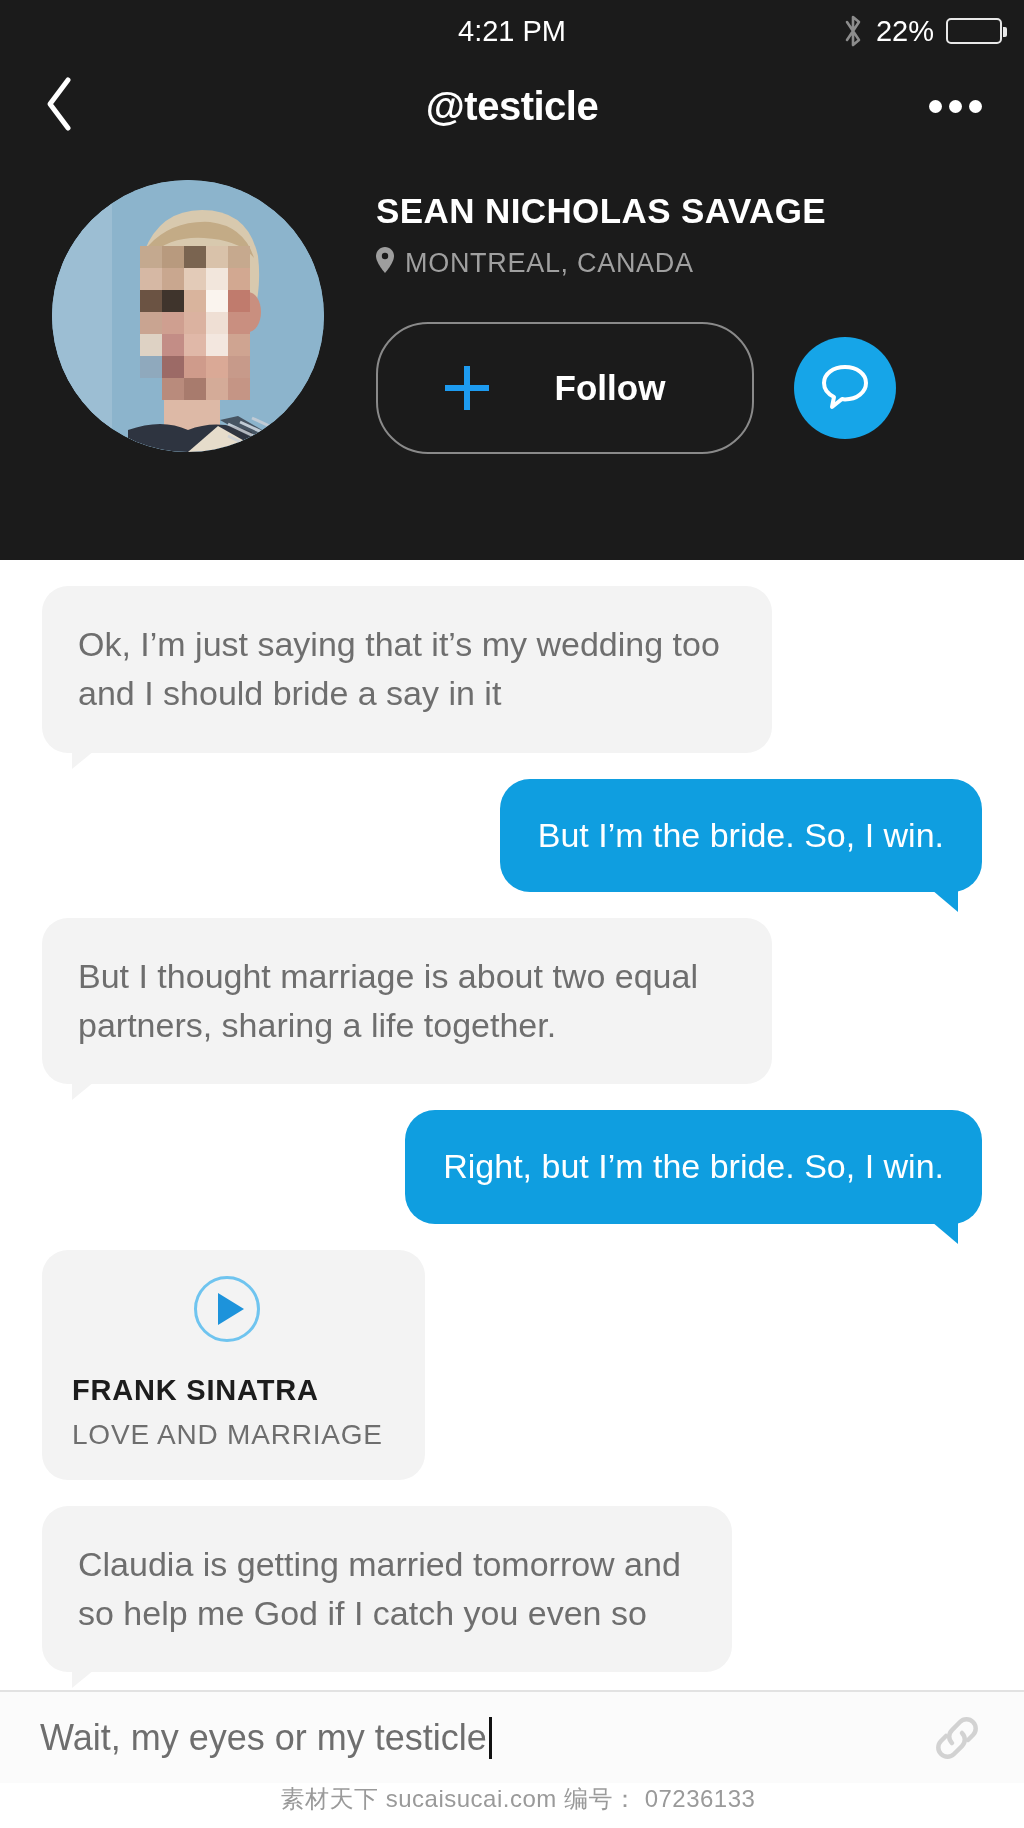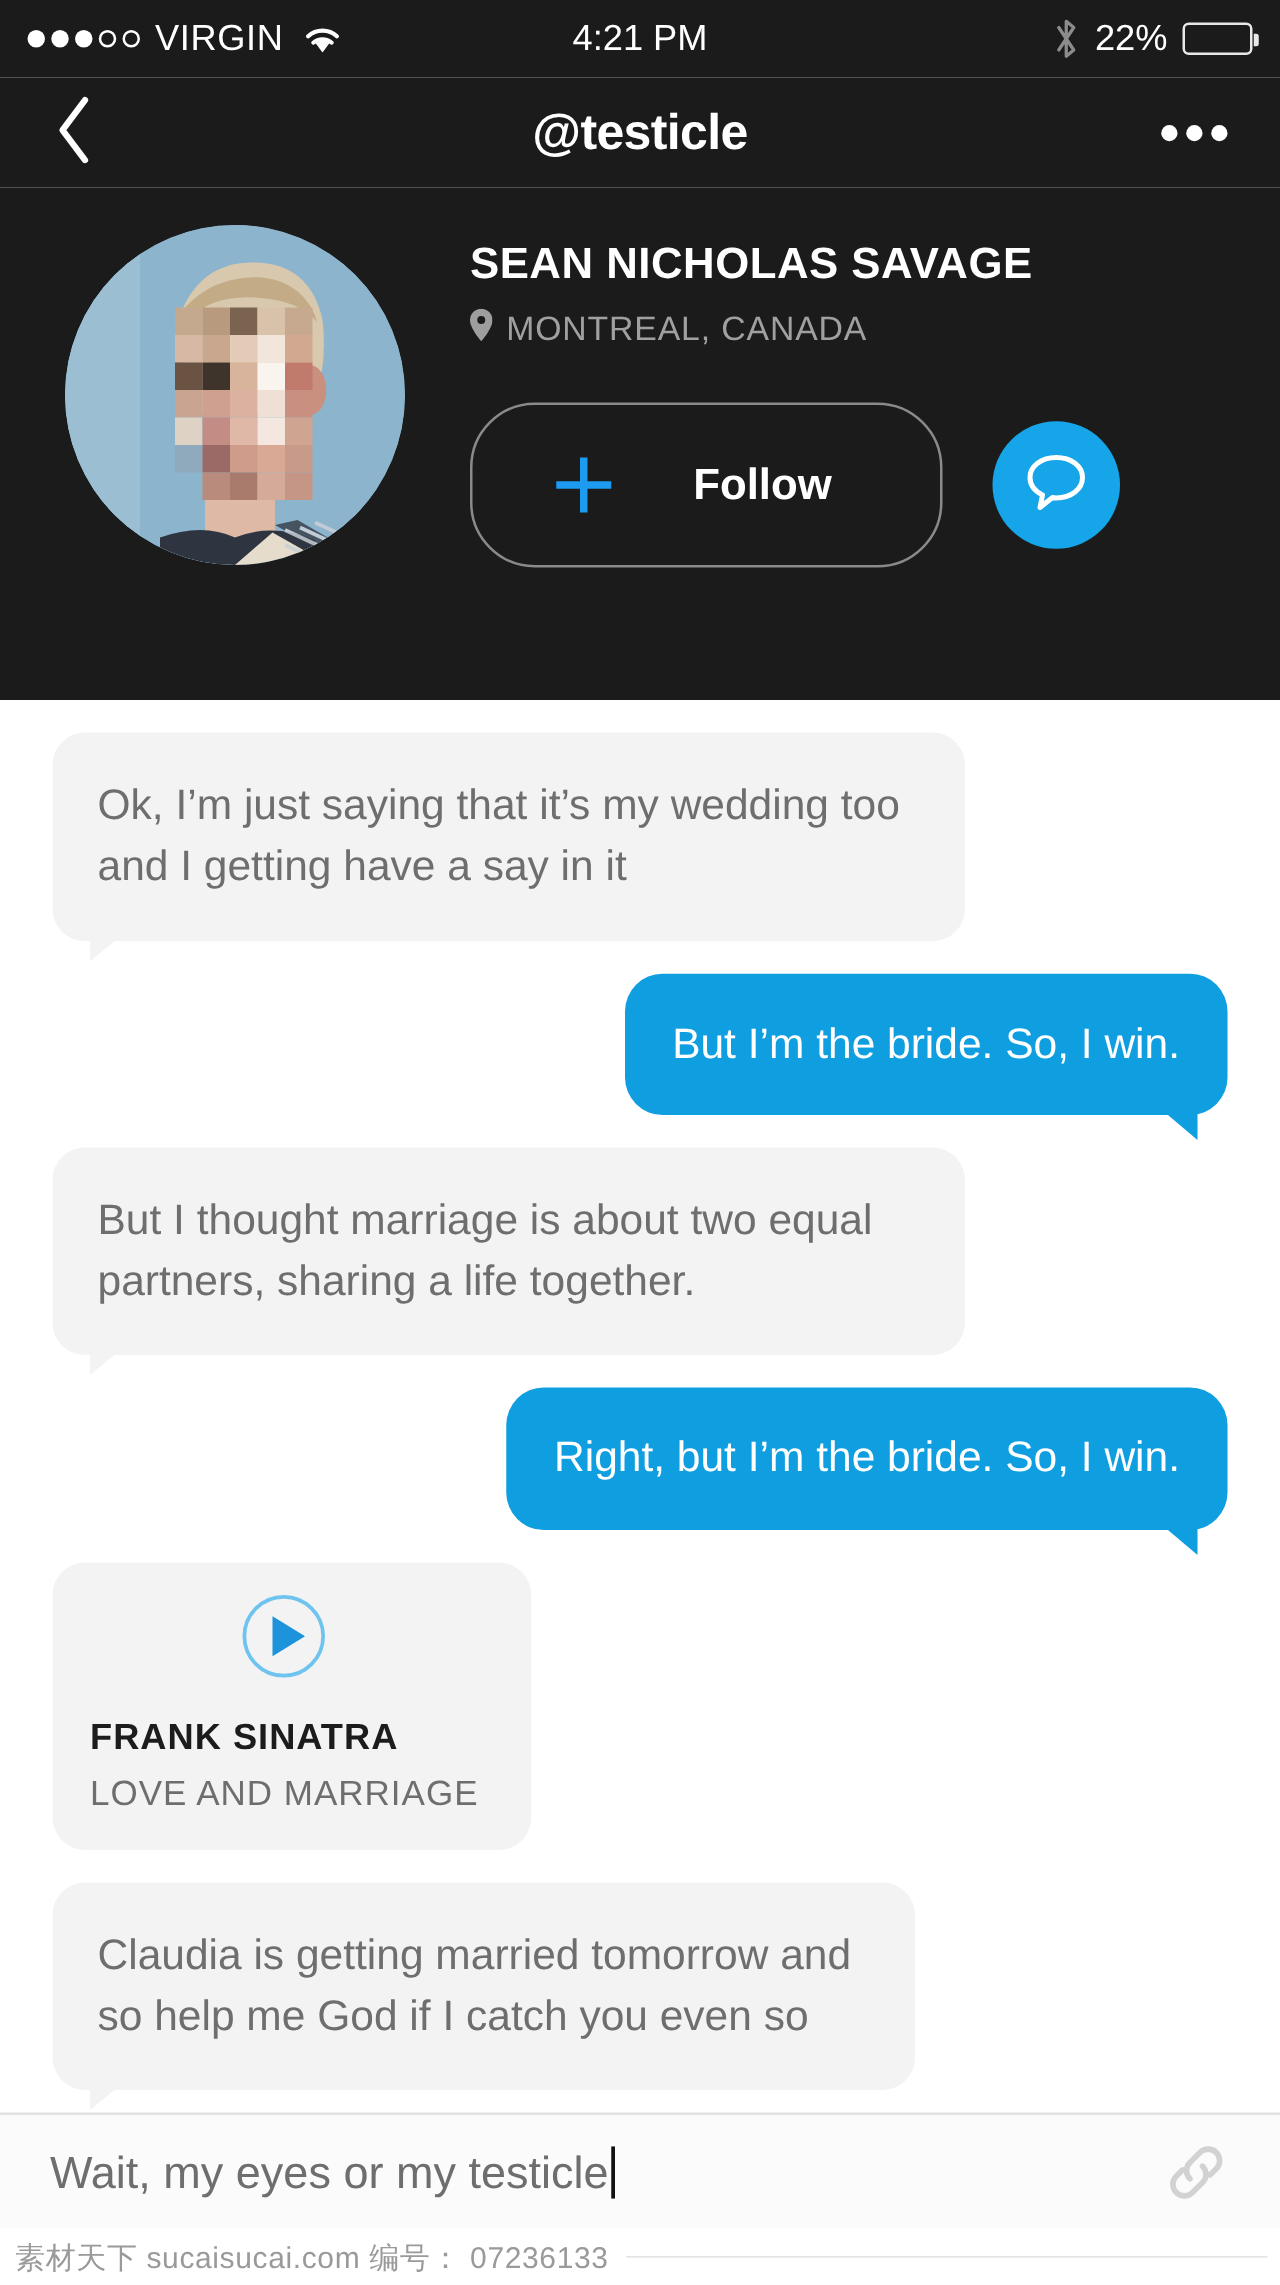--- a/index.html
+++ b/index.html
@@ -389,50 +389,34 @@
     width: 1024px;
     height: 45px;
     background: #ffffff;
     display: flex;
     align-items: center;
     padding-left: 12px;
     box-sizing: border-box;
     font-size: 24px;
     color: #9a9a9a;
     letter-spacing: 0.5px;
+    flex-direction: column;
   }
   .wm-line {
     flex: 1;
     height: 1px;
     background: #dcdcdc;
     margin-left: 14px;
     margin-right: 10px;
   }
 </style>
 </head>
 <body>
 
 <div class="status-bar">
-  <div class="status-left">
-    <div class="sig-dots">
-      <span class="dot"></span>
-      <span class="dot"></span>
-      <span class="dot"></span>
-      <span class="dot empty"></span>
-      <span class="dot empty"></span>
-    </div>
-    <span class="carrier">VIRGIN</span>
-    <span class="wifi-icon">
-      <svg width="34" height="26" viewBox="0 0 34 26">
-        <path d="M17 24 L11.5 16.5 A9.5 9.5 0 0 1 22.5 16.5 Z" fill="#ffffff"></path>
-        <path d="M5.5 11 A17 17 0 0 1 28.5 11" stroke="#ffffff" stroke-width="3.4" fill="none" stroke-linecap="round"></path>
-        <path d="M9.6 16.2 A11.2 11.2 0 0 1 24.4 16.2" stroke="#ffffff" stroke-width="3.2" fill="none" stroke-linecap="round"></path>
-      </svg>
-    </span>
-  </div>
   <div class="status-center">4:21 PM</div>
   <div class="status-right">
     <span class="bt-icon">
       <svg width="22" height="36" viewBox="0 0 22 36">
         <path d="M5 9 L17 27 L11 32 L11 4 L17 9 L5 27" stroke="#8c8c8c" stroke-width="2.6" fill="none" stroke-linejoin="round" stroke-linecap="round"></path>
       </svg>
     </span>
     <span class="batt-pct">22%</span>
     <span class="batt">
       <span class="batt-fill" style="width:22%"></span>
@@ -556,21 +540,21 @@
           </svg>
         </span>
       </div>
     </div>
   </div>
 </div>
 
 <div class="chat">
 
   <div class="row in">
-    <div class="bubble in">Ok, I’m just saying that it’s my wedding too and I getting have a say in it</div>
+    <div class="bubble in">Ok, I’m just saying that it’s my wedding too and I should bride a say in it</div>
   </div>
 
   <div class="row out">
     <div class="bubble out">But I’m the bride. So, I win.</div>
   </div>
 
   <div class="row in">
     <div class="bubble in">But I thought marriage is about two equal partners, sharing a life together.</div>
   </div>
 

